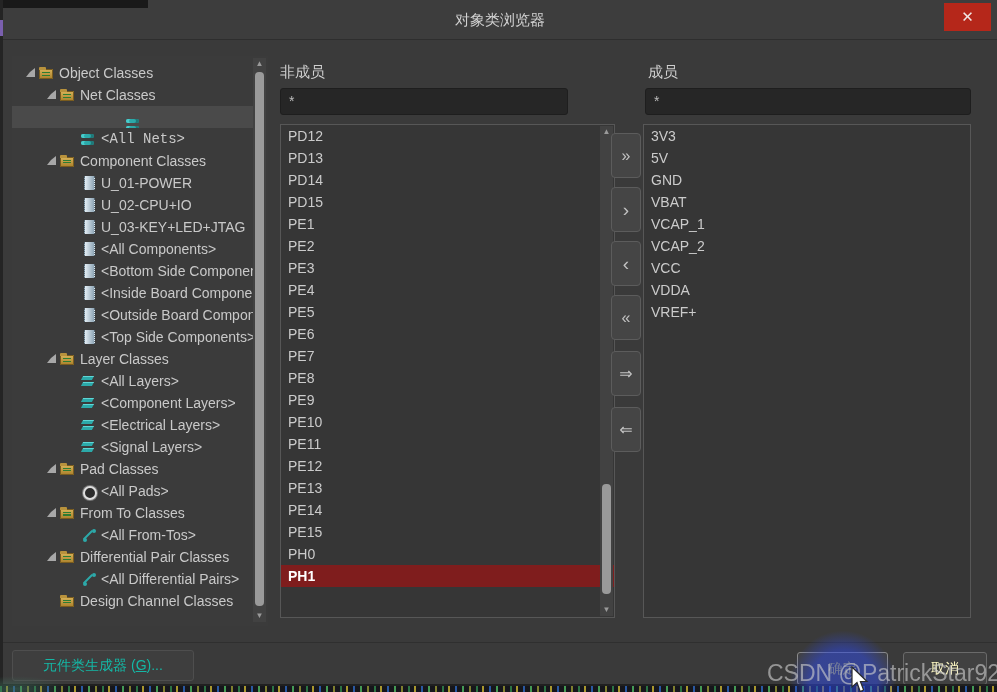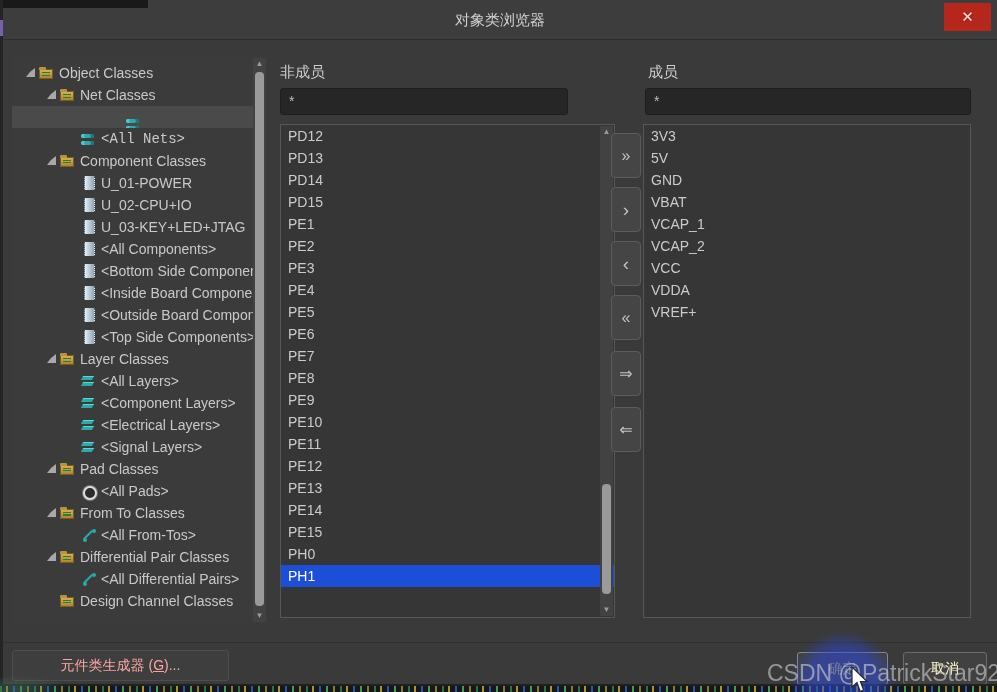--- a/index.html
+++ b/index.html
@@ -58,31 +58,31 @@
   .vscroll .thumb { position:absolute; left:2px; width:9px; background:#9a9a9a; border-radius:4px; }
   .tree-scroll { left:250px; top:58px; height:564px; }
   .list-scroll { right:1px; top:1px; height:490px; }
 
   
   .panel-label { position:absolute; color:#cfcfcf; font-size:15px; }
   .filter-input { position:absolute; height:27px; background:#262626; border:1px solid #1e1e1e; border-radius:3px;
     color:#bdbdbd; font-size:14px; padding-left:8px; font-family:"Liberation Sans",sans-serif; }
   .listbox { position:absolute; top:124px; height:494px; background:#363636; border:1px solid #575757; overflow:hidden; }
   .lrow { height:22px; line-height:22px; padding-left:7px; color:#cbcbcb; font-size:14px; white-space:nowrap; }
-  .lrow.sel { background:#1d4ed8; color:#fff; }
+  .lrow.sel { background:#7f1d1d; color:#fff;font-weight:bold; }
 
   
   .xfer { position:absolute; left:608px; top:131px; width:30px; }
   .xbtn { position:absolute; left:0; width:30px; height:45px; background:#454545; border:1px solid #5c5c5c; border-radius:4px;
     color:#c2c2c2; display:flex; align-items:center; justify-content:center; font-size:16px; }
 
   
   .footer-sep { position:absolute; left:0; top:642px; width:994px; height:1px; background:#2f2f2f; }
   .btn { position:absolute; border-radius:3px; font-size:14px; display:flex; align-items:center; justify-content:center; }
-  .gen-btn { left:9px; top:650px; width:217px; height:31px; background:#3e3e3e; border:1px solid #4e4e4e; color:#fca5a5; }
+  .gen-btn { left:9px; top:650px; width:182px; height:31px; background:#3e3e3e; border:1px solid #4e4e4e; color:#14b8a6; }
   .gen-btn .u { text-decoration:underline; }
   .ok-btn { left:794px; top:652px; width:91px; height:33px; background:#414141; border:1px solid #8a8a8a; color:#c9bd4d; }
   .cancel-btn { left:900px; top:652px; width:84px; height:33px; background:#414141; border:1px solid #6a6a6a; color:#fef9c3; }
 
   .cursor-glow { position:absolute; left:789px; top:630px; width:108px; height:108px; border-radius:50%; z-index:6; pointer-events:none;
     background:radial-gradient(circle, rgba(45,70,215,.55) 0 44%, rgba(45,70,215,0) 70%); }
   .watermark { position:absolute; left:767px; top:660px; z-index:7; color:rgba(205,205,205,.62); font-size:23px; white-space:nowrap; pointer-events:none; }
   .cursor { position:absolute; left:849px; top:666px; z-index:8; pointer-events:none; }
 </style>
 </head>

